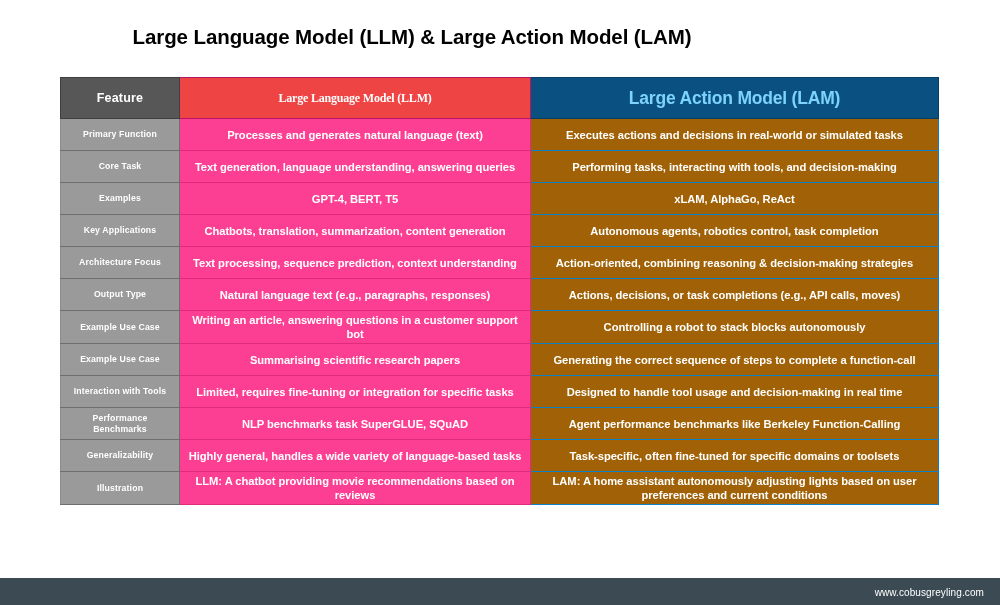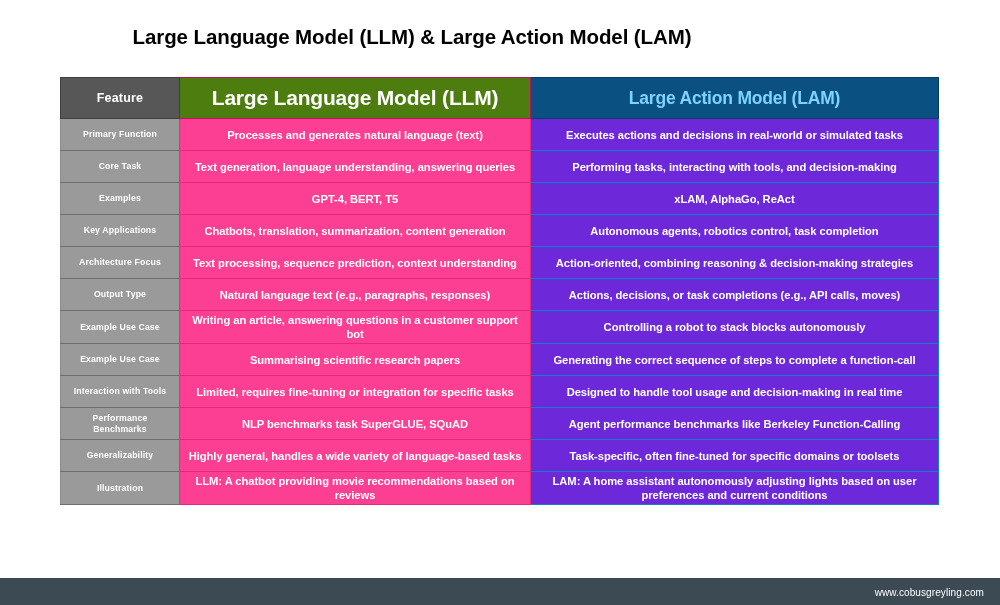--- a/index.html
+++ b/index.html
@@ -65,27 +65,28 @@
   th.h-feature {
     background: #575757;
     color: #ffffff;
     font-size: 12.5px;
     font-weight: bold;
     height: 41px;
     border: 1px solid #3f3f3f;
     letter-spacing: 0.2px;
   }
   th.h-llm {
-    background: #4d7c0f;
-    color: #ffffff;
-    font-size: 21px;
+    background: #ef4444;
+    color: #ffffff;
+    font-size: 12px;
     font-weight: bold;
     height: 41px;
     border: 1px solid #b31464;
     letter-spacing: -0.2px;
+    font-family: Liberation Serif, serif;
   }
   th.h-lam {
     background: #0A5182;
     color: #7dd3fc;
     font-size: 17.5px;
     font-weight: bold;
     height: 41px;
     border: 1px solid #073d63;
     letter-spacing: -0.2px;
   }
@@ -115,21 +116,21 @@
     background: #FC3F93;
     color: #ffffff;
     font-size: 11.2px;
     font-weight: bold;
     border-top: 1px solid #e02a7c;
     border-bottom: 1px solid #e02a7c;
     border-right: 1px solid #e02a7c;
     letter-spacing: -0.05px;
   }
   td.lam-cell {
-    background: #6d28d9;
+    background: #a16207;
     color: #ffffff;
     font-size: 11.2px;
     font-weight: bold;
     border-top: 1px solid #0b82c8;
     border-bottom: 1px solid #0b82c8;
     border-right: 1px solid #0b82c8;
     letter-spacing: -0.05px;
   }
 
   tbody tr { height: 32px; }

